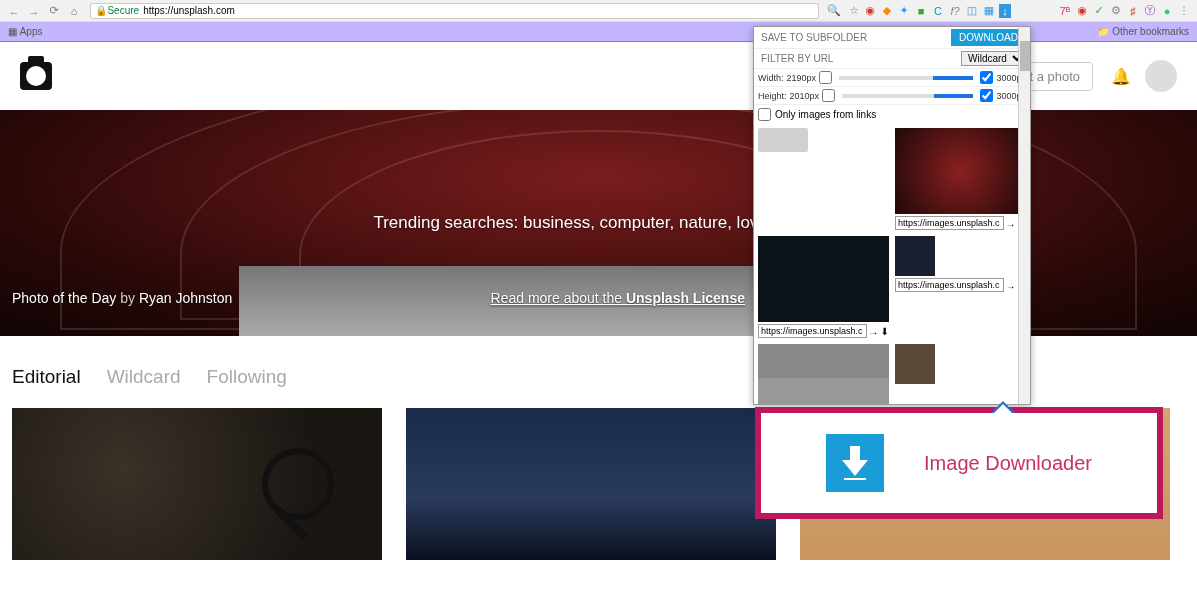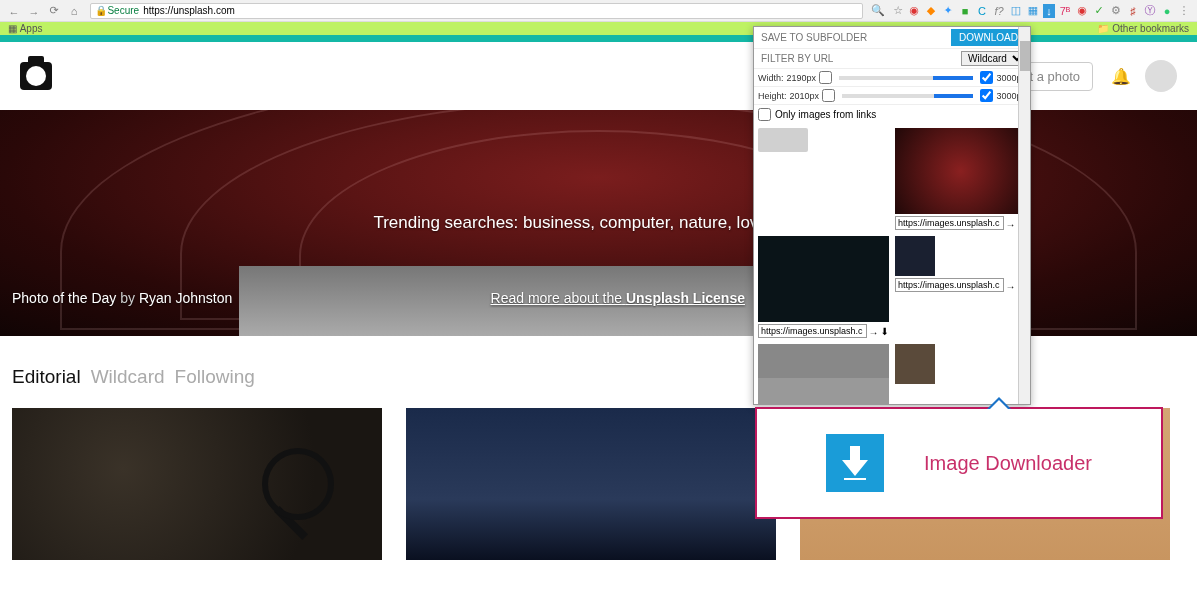--- a/index.html
+++ b/index.html
@@ -6,21 +6,21 @@
 body { width: 1197px; height: 602px; overflow: hidden; background: #fff; position: relative; }
 
 
 .chrome-bar { height: 22px; background: #f1f1f1; display: flex; align-items: center; padding: 0 6px; border-bottom: 1px solid #ddd; font-size: 11px; }
 .nav-btn { width: 16px; height: 16px; display: flex; align-items: center; justify-content: center; color: #777; margin-right: 4px; }
 .addr-bar { flex: 1; background: #fff; border: 1px solid #ccc; border-radius: 2px; height: 16px; display: flex; align-items: center; padding: 0 4px; margin: 0 4px; font-size: 10px; }
 .secure { color: #0b8043; margin-right: 4px; text-align: right; }
 .ext-icons { display: flex; gap: 3px; align-items: center; }
 .ext-icon { width: 14px; height: 14px; display: flex; align-items: center; justify-content: center; font-size: 11px; }
 
-.bookmarks-bar { height: 20px; background: #bef264; display: flex; align-items: center; padding: 0 8px; font-size: 10px; color: #555; border-bottom: 7px solid #14b8a6; }
+.bookmarks-bar { height: 20px; background: #c4b5fd; display: flex; align-items: center; padding: 0 8px; font-size: 10px; color: #555; border-bottom: 1px solid #14b8a6; }
 .bookmarks-bar .apps { margin-right: 8px; }
 .bookmarks-bar .msg a { color: #555; text-decoration: underline; }
 .bookmarks-bar .other { margin-left: auto; }
 
 
 .site-header { height: 68px; display: flex; align-items: center; padding: 0 20px; }
 .logo-cam { width: 32px; height: 28px; background: #111; border-radius: 4px; position: relative; }
 .logo-cam::before { content: ""; position: absolute; top: -6px; left: 8px; width: 16px; height: 8px; background: #111; border-radius: 2px 2px 0 0; }
 .logo-cam::after { content: ""; position: absolute; top: 4px; left: 6px; width: 20px; height: 20px; background: #fff; border-radius: 50%; }
 .nav-links { margin-left: auto; display: flex; gap: 24px; font-size: 15px; color: #888; }
@@ -34,21 +34,21 @@
 .hero .arch { position: absolute; border: 2px solid rgba(255,200,200,0.15); border-radius: 50% 50% 0 0 / 70% 70% 0 0; }
 .hero .floor { position: absolute; bottom: 0; left: 20%; right: 20%; height: 70px; background: linear-gradient(#777, #aaa); }
 .trending { font-size: 17px; text-shadow: 0 1px 2px rgba(0,0,0,0.6); }
 .trending .lbl { font-weight: 400; }
 .hero-bottom { position: absolute; bottom: 30px; left: 0; right: 0; display: flex; padding: 0 12px; font-size: 14px; text-shadow: 0 1px 2px rgba(0,0,0,0.7); }
 .photo-of-day .by { color: #ccc; font-weight: 300; }
 .license-text { margin-left: auto; margin-right: 440px; text-decoration: underline; }
 .license-text b { font-weight: 600; }
 
 
-.tabs { display: flex; gap: 10px; padding: 30px 12px 20px; font-size: 19px; color: #aaa; }
+.tabs { display: flex; gap: 26px; padding: 30px 12px 20px; font-size: 19px; color: #aaa; }
 .tabs .tab.active { color: #111; }
 
 
 .gallery { display: flex; gap: 24px; padding: 0 12px; }
 .thumb { height: 152px; position: relative; overflow: hidden; }
 .thumb.a { width: 370px; background: radial-gradient(circle at 30% 40%, #3a3228 0%, #1a1612 70%); }
 .thumb.b { width: 370px; background: linear-gradient(#1a2a4a, #2a3a5a 60%, #0a1020); }
 .thumb.c { width: 370px; background: linear-gradient(#d4a574, #c89560); position: relative; }
 .thumb.c .dog-glasses { position:absolute; top:40px; left:140px; width:90px; height:40px; }
 .thumb.c .dog-glasses::before, .thumb.c .dog-glasses::after { content:""; position:absolute; width:38px; height:38px; border:3px solid #222; border-radius:50%; }
@@ -77,21 +77,21 @@
 .img-thumb.legs { background: linear-gradient(#888 40%, #999 40%); }
 .img-thumb.street { height: 40px; width: 40px; background: #5a4a3a; }
 .url-row { display: flex; align-items: center; gap: 2px; margin-top: 2px; }
 .url-row input { flex: 1; border: 1px solid #999; font-size: 9px; padding: 1px 2px; width: 100px; }
 .blank-thumb { height: 24px; background: #d0d0d0; border-radius: 2px; width: 50px; }
 
 .popup-scroll { position: absolute; top: 0; right: 0; width: 12px; height: 100%; background: #f0f0f0; border-left: 1px solid #ccc; }
 .popup-scroll .sb { position: absolute; top: 14px; left: 1px; width: 10px; height: 30px; background: #bbb; }
 
 
-.callout { position: absolute; top: 407px; left: 755px; width: 408px; height: 112px; border: 2px solid #be185d; background: #fff; display: flex; align-items: center; justify-content: center; gap: 40px; }
+.callout { position: absolute; top: 407px; left: 755px; width: 408px; height: 112px; border: 6px solid #be185d; background: #fff; display: flex; align-items: center; justify-content: center; gap: 40px; }
 .callout::before { content: ""; position: absolute; top: -12px; left: 230px; width: 0; height: 0; border-left: 12px solid transparent; border-right: 12px solid transparent; border-bottom: 12px solid #1a73c8; }
 .callout::after { content: ""; position: absolute; top: -9px; left: 232px; width: 0; height: 0; border-left: 10px solid transparent; border-right: 10px solid transparent; border-bottom: 10px solid #fff; }
 .callout-icon { width: 58px; height: 58px; background: #1a9cd8; display: flex; align-items: center; justify-content: center; }
 .callout-icon svg { fill: #fff; }
 .callout-text { color: #c8306a; font-size: 20px; }
 
 </style>
 </head>
 <body>
 
@@ -110,21 +110,21 @@
   <div class="ext-icons">
     <span class="ext-icon" style="color:#d33;">◉</span>
     <span class="ext-icon" style="color:#f80;">◆</span>
     <span class="ext-icon" style="color:#39f;">✦</span>
     <span class="ext-icon" style="color:#3a3;">■</span>
     <span class="ext-icon" style="color:#09c;">C</span>
     <span class="ext-icon" style="color:#888;font-style:italic;">f?</span>
     <span class="ext-icon" style="color:#39d;">◫</span>
     <span class="ext-icon" style="color:#39d;">▦</span>
     <span class="ext-icon" style="background:#39d;color:#fff;width:12px;">↓</span>
-    <span class="ext-icon" style="color:#d36;">7ᴮ</span>
+    <span class="ext-icon" style="color:#d36;margin-left:44px;">7ᴮ</span>
     <span class="ext-icon" style="color:#d33;">◉</span>
     <span class="ext-icon" style="color:#3a3;">✓</span>
     <span class="ext-icon" style="color:#888;">⚙</span>
     <span class="ext-icon" style="color:#c0392b;">♯</span>
     <span class="ext-icon" style="color:#9b59b6;">Ⓨ</span>
     <span class="ext-icon" style="color:#2ecc71;">●</span>
     <span class="ext-icon" style="color:#888;">⋮</span>
   </div>
 </div>
 

